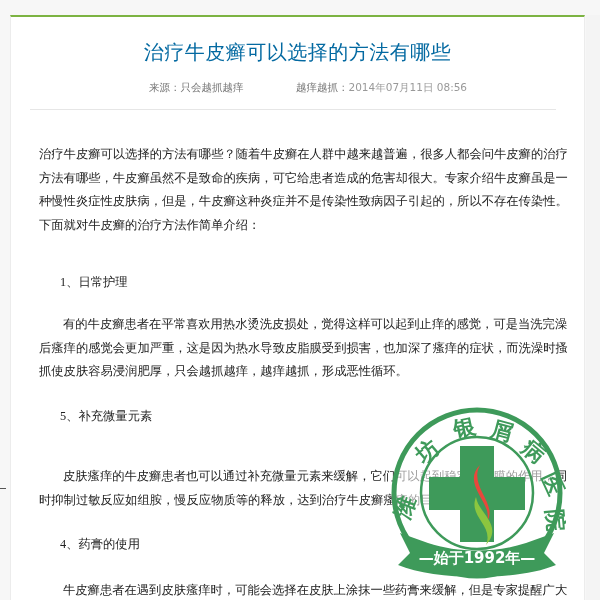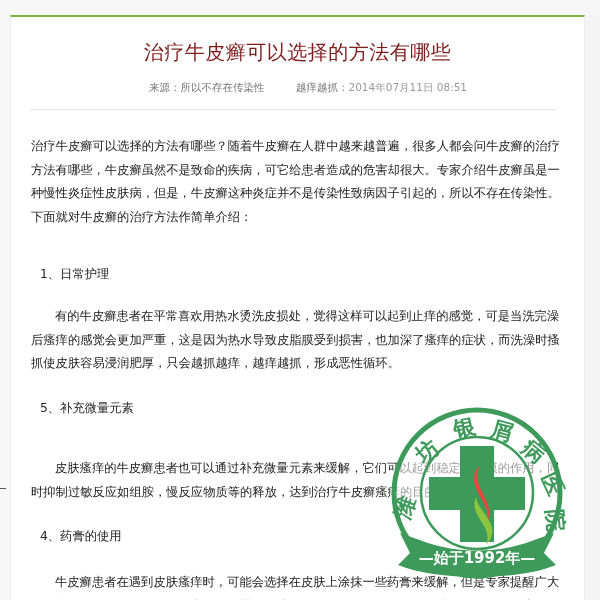--- a/index.html
+++ b/index.html
@@ -12,40 +12,40 @@
   .card {
     position: absolute; left: 10px; top: 15px; width: 575px; height: 600px;
     background: #ffffff;
     border-top: 2px solid #7cb342;
     border-left: 1px solid #ececec;
     border-right: 1px solid #ececec;
     box-sizing: border-box;
   }
   .title {
     position: absolute; left: 0; right: 0; top: 22px;
-    text-align: center; font-size: 20px; color: #7f1d1d; letter-spacing: 0.5px;
+    text-align: center; font-size: 20px; color: #0369a1; letter-spacing: 0.5px;
   }
   .meta {
     position: absolute; top: 64px; left: 0; right: 0;
     font-size: 10.5px; color: #777;
   }
   .meta .src { position: absolute; left: 138px; }
   .meta .time { position: absolute; left: 285px; }
   .meta .time .val { color: #999; }
   .divider {
     position: absolute; left: 19px; right: 28px; top: 92px; height: 1px;
     background: #e6e6e6;
   }
   .content {
     position: absolute; left: 23px; width: 535px; top: 127px;
     font-size: 12.3px; color: #222; line-height: 23.5px;
   }
-  .content p { margin: 8px; }
+  .content p { margin: 16px; }
   .p-intro { position: absolute; top: 0; left: 0; width: 535px; }
-  .h { position: absolute; left: 9px; }
+  .h { position: absolute; left: 21px; font-family: Liberation Serif, serif; }
   .p-body { position: absolute; left: 0; width: 535px; text-indent: 24px; }
   .right-strip {
     position: absolute; right: 0; top: 15px; width: 14px; height: 585px;
     background: #f4f4f4;
   }
   .stray-dash {
     position: absolute; left: 0; top: 488px; width: 6px; height: 1px; background: #555;
   }
   .stamp {
     position: absolute; left: 388px; top: 405px; width: 178px; height: 195px;
@@ -54,24 +54,24 @@
 </head>
 <body>
 
 <div class="right-strip"></div>
 <div class="stray-dash"></div>
 
 <div class="card">
   <div class="title">治疗牛皮癣可以选择的方法有哪些</div>
   <div class="meta">
     <span class="src">
-      <span>来源：</span><span>所以不存在传染性</span>
+      <span>来源：</span><span>只会越抓越痒</span>
     </span>
     <span class="time">
-      <span>越痒越抓：</span><span class="val">2014年07月11日 08:51</span>
+      <span>越痒越抓：</span><span class="val">2014年07月11日 08:56</span>
     </span>
   </div>
   <div class="divider"></div>
 </div>
 
 <div class="content">
   <p class="p-intro">治疗牛皮癣可以选择的方法有哪些？随着牛皮癣在人群中越来越普遍，很多人都会问牛皮癣的治疗方法有哪些，牛皮癣虽然不是致命的疾病，可它给患者造成的危害却很大。专家介绍牛皮癣虽是一种慢性炎症性皮肤病，但是，牛皮癣这种炎症并不是传染性致病因子引起的，所以不存在传染性。下面就对牛皮癣的治疗方法作简单介绍：</p>
   <p class="h" style="top:128px">1、日常护理</p>
   <p class="p-body" style="top:170px">有的牛皮癣患者在平常喜欢用热水烫洗皮损处，觉得这样可以起到止痒的感觉，可是当洗完澡后瘙痒的感觉会更加严重，这是因为热水导致皮脂膜受到损害，也加深了瘙痒的症状，而洗澡时搔抓使皮肤容易浸润肥厚，只会越抓越痒，越痒越抓，形成恶性循环。</p>
   <p class="h" style="top:262px">5、补充微量元素</p>

